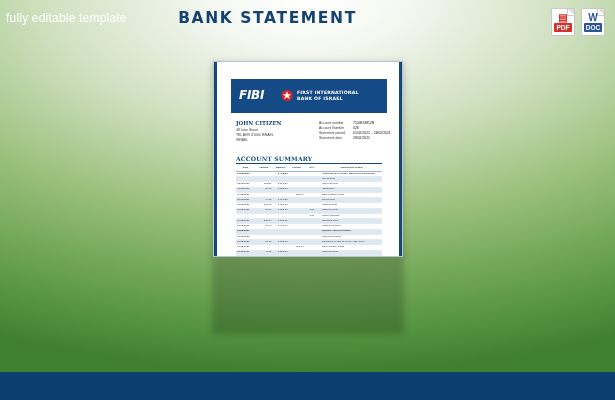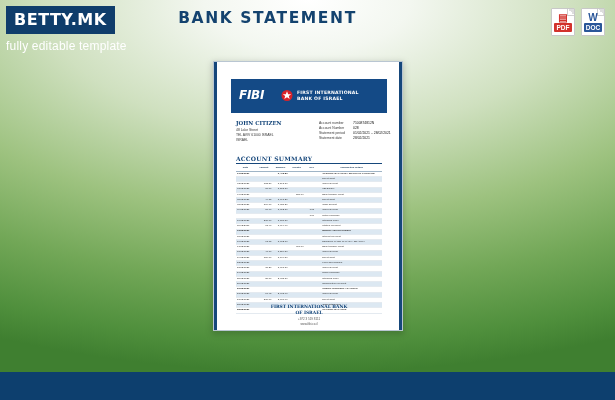--- a/index.html
+++ b/index.html
@@ -62,21 +62,21 @@
   }
   .file-icon.pdf .glyph { color:#d2322c; }
   .file-icon.doc .glyph { color:#2a5699; }
 
   
   #paper-shadow {
     position:absolute; left:212px; top:62px; width:192px; height:272px;
     background:rgba(0,0,0,0.18); filter:blur(3px);
   }
   #paper {
-    position:absolute; left:213px; top:61px; width:190px; height:270px;
+    position:absolute; left:213px; top:61px; width:190px; height:196px;
     background:#ffffff; border:1px solid #b9c6d2;
     overflow:hidden;
   }
   #paper-rule-left { position:absolute; left:0; top:0; width:3px; height:100%; background:#16477b; }
   #paper-rule-right { position:absolute; right:0; top:0; width:3px; height:100%; background:#16477b; }
 
   
   #bank-band {
     position:absolute; left:17px; top:17px; width:156px; height:34px;
     background:#144a86;
@@ -154,21 +154,20 @@
   #footer-3 { top:255px; font-size:3px; color:#555; }
   #footer-4 { top:260px; font-size:3px; color:#555; }
 </style>
 </head>
 <body>
 
 <div id="bg-top"></div>
 <div id="bg-bottom"></div>
 
 <div id="logo-block">
-  <div id="logo-bar">BETTY.MK</div>
   <div id="logo-sub">fully editable template</div>
 </div>
 
 <div id="doc-title">BANK STATEMENT</div>
 
 <div id="file-icons">
   <div class="file-icon pdf">
     <div class="corner"></div>
     <div class="glyph">▤</div>
     <div class="tag">PDF</div>

